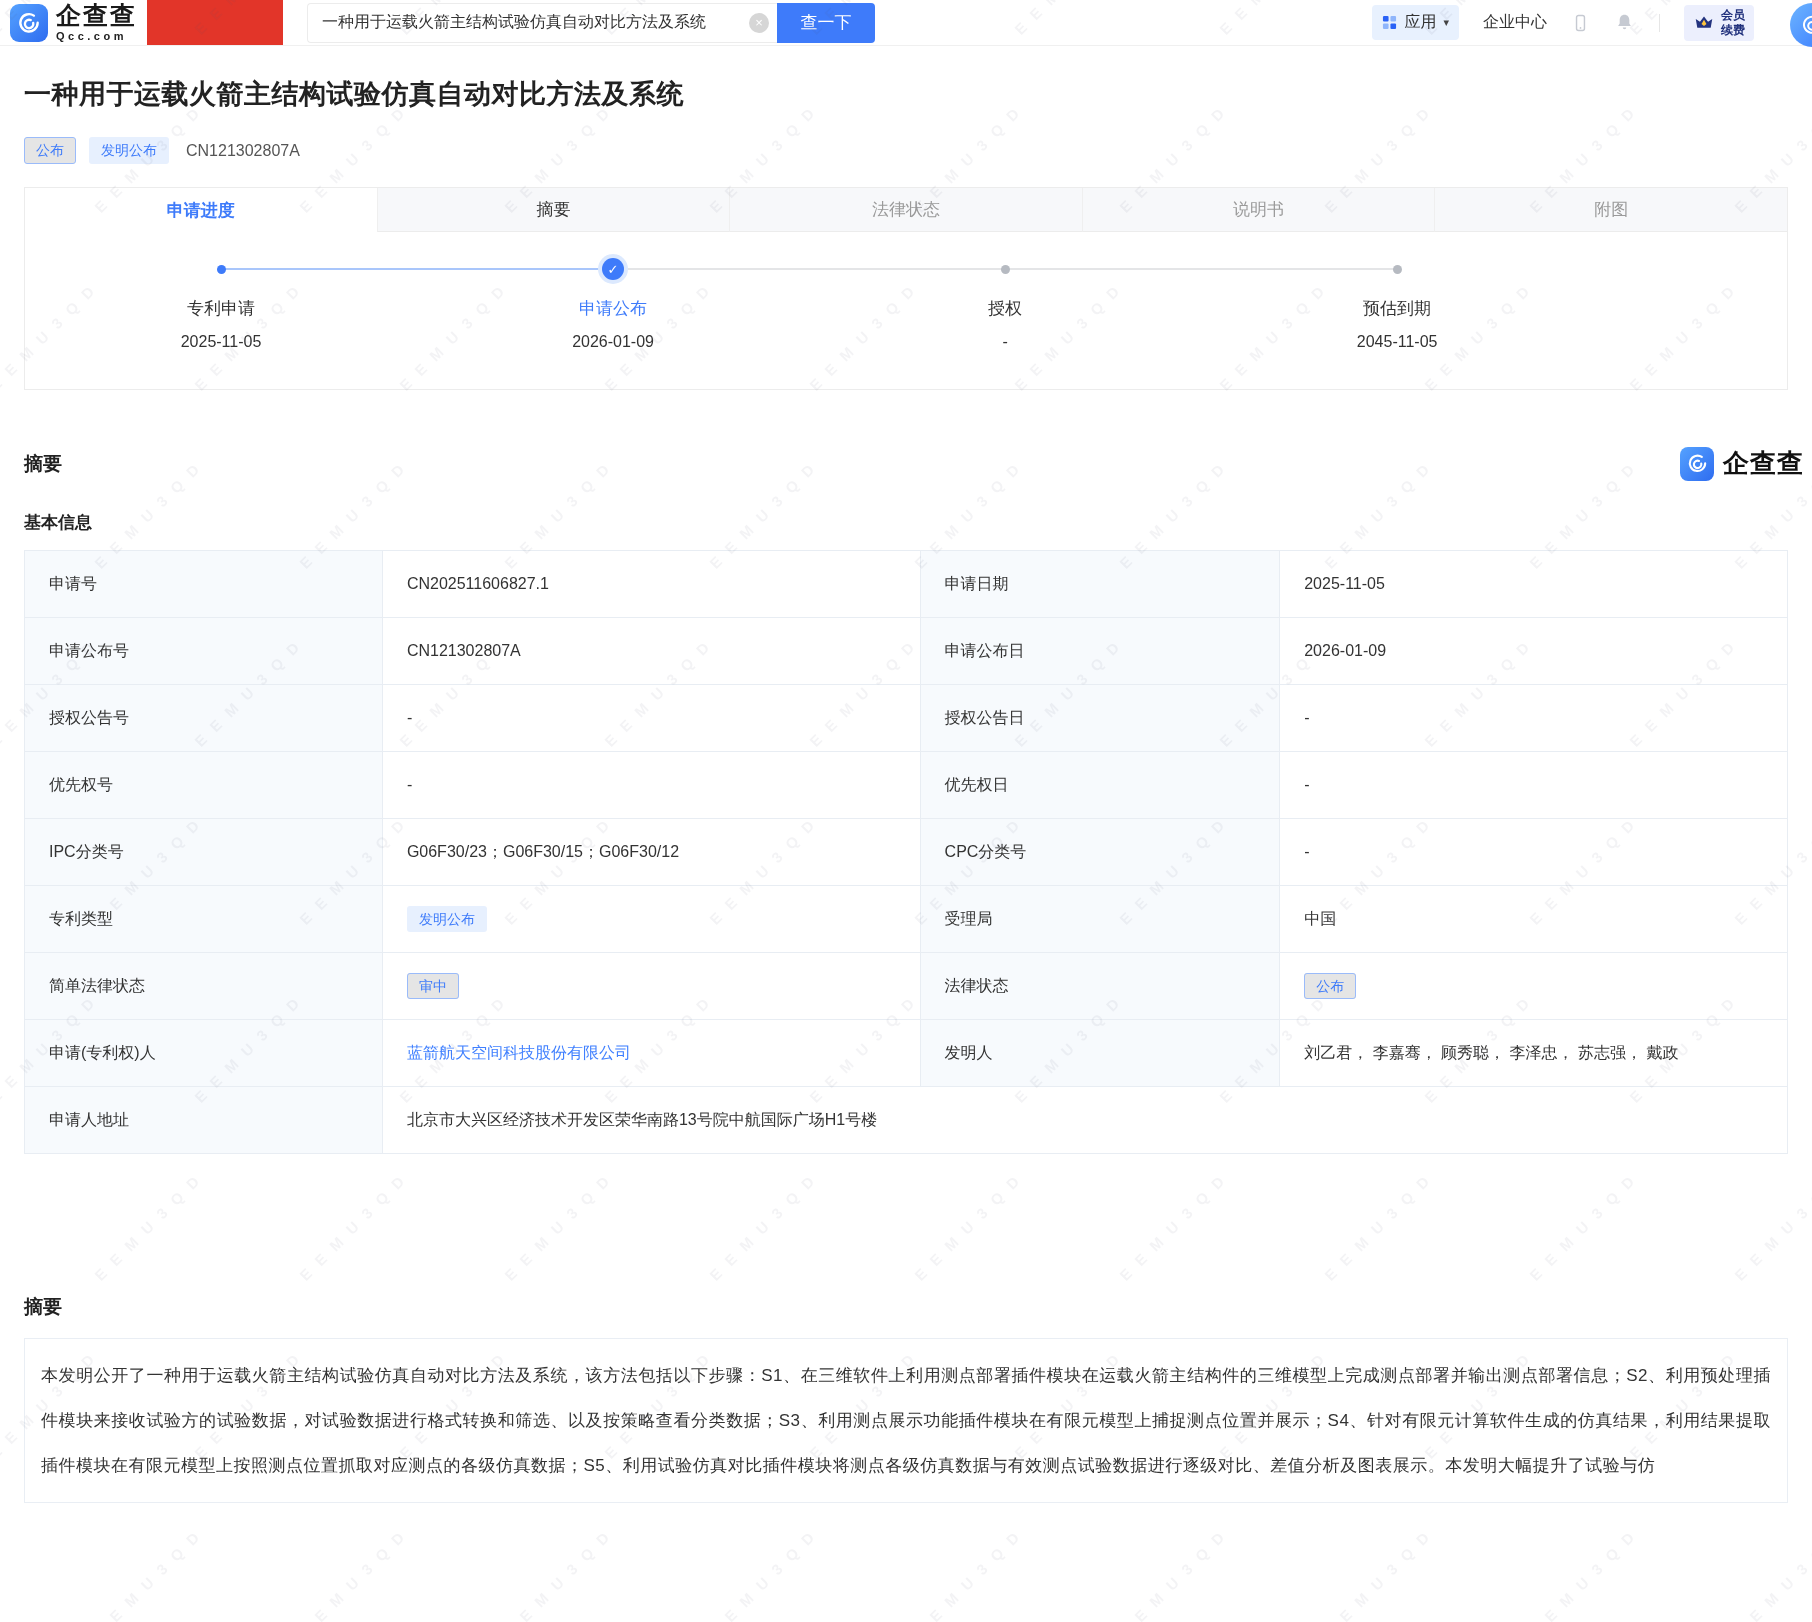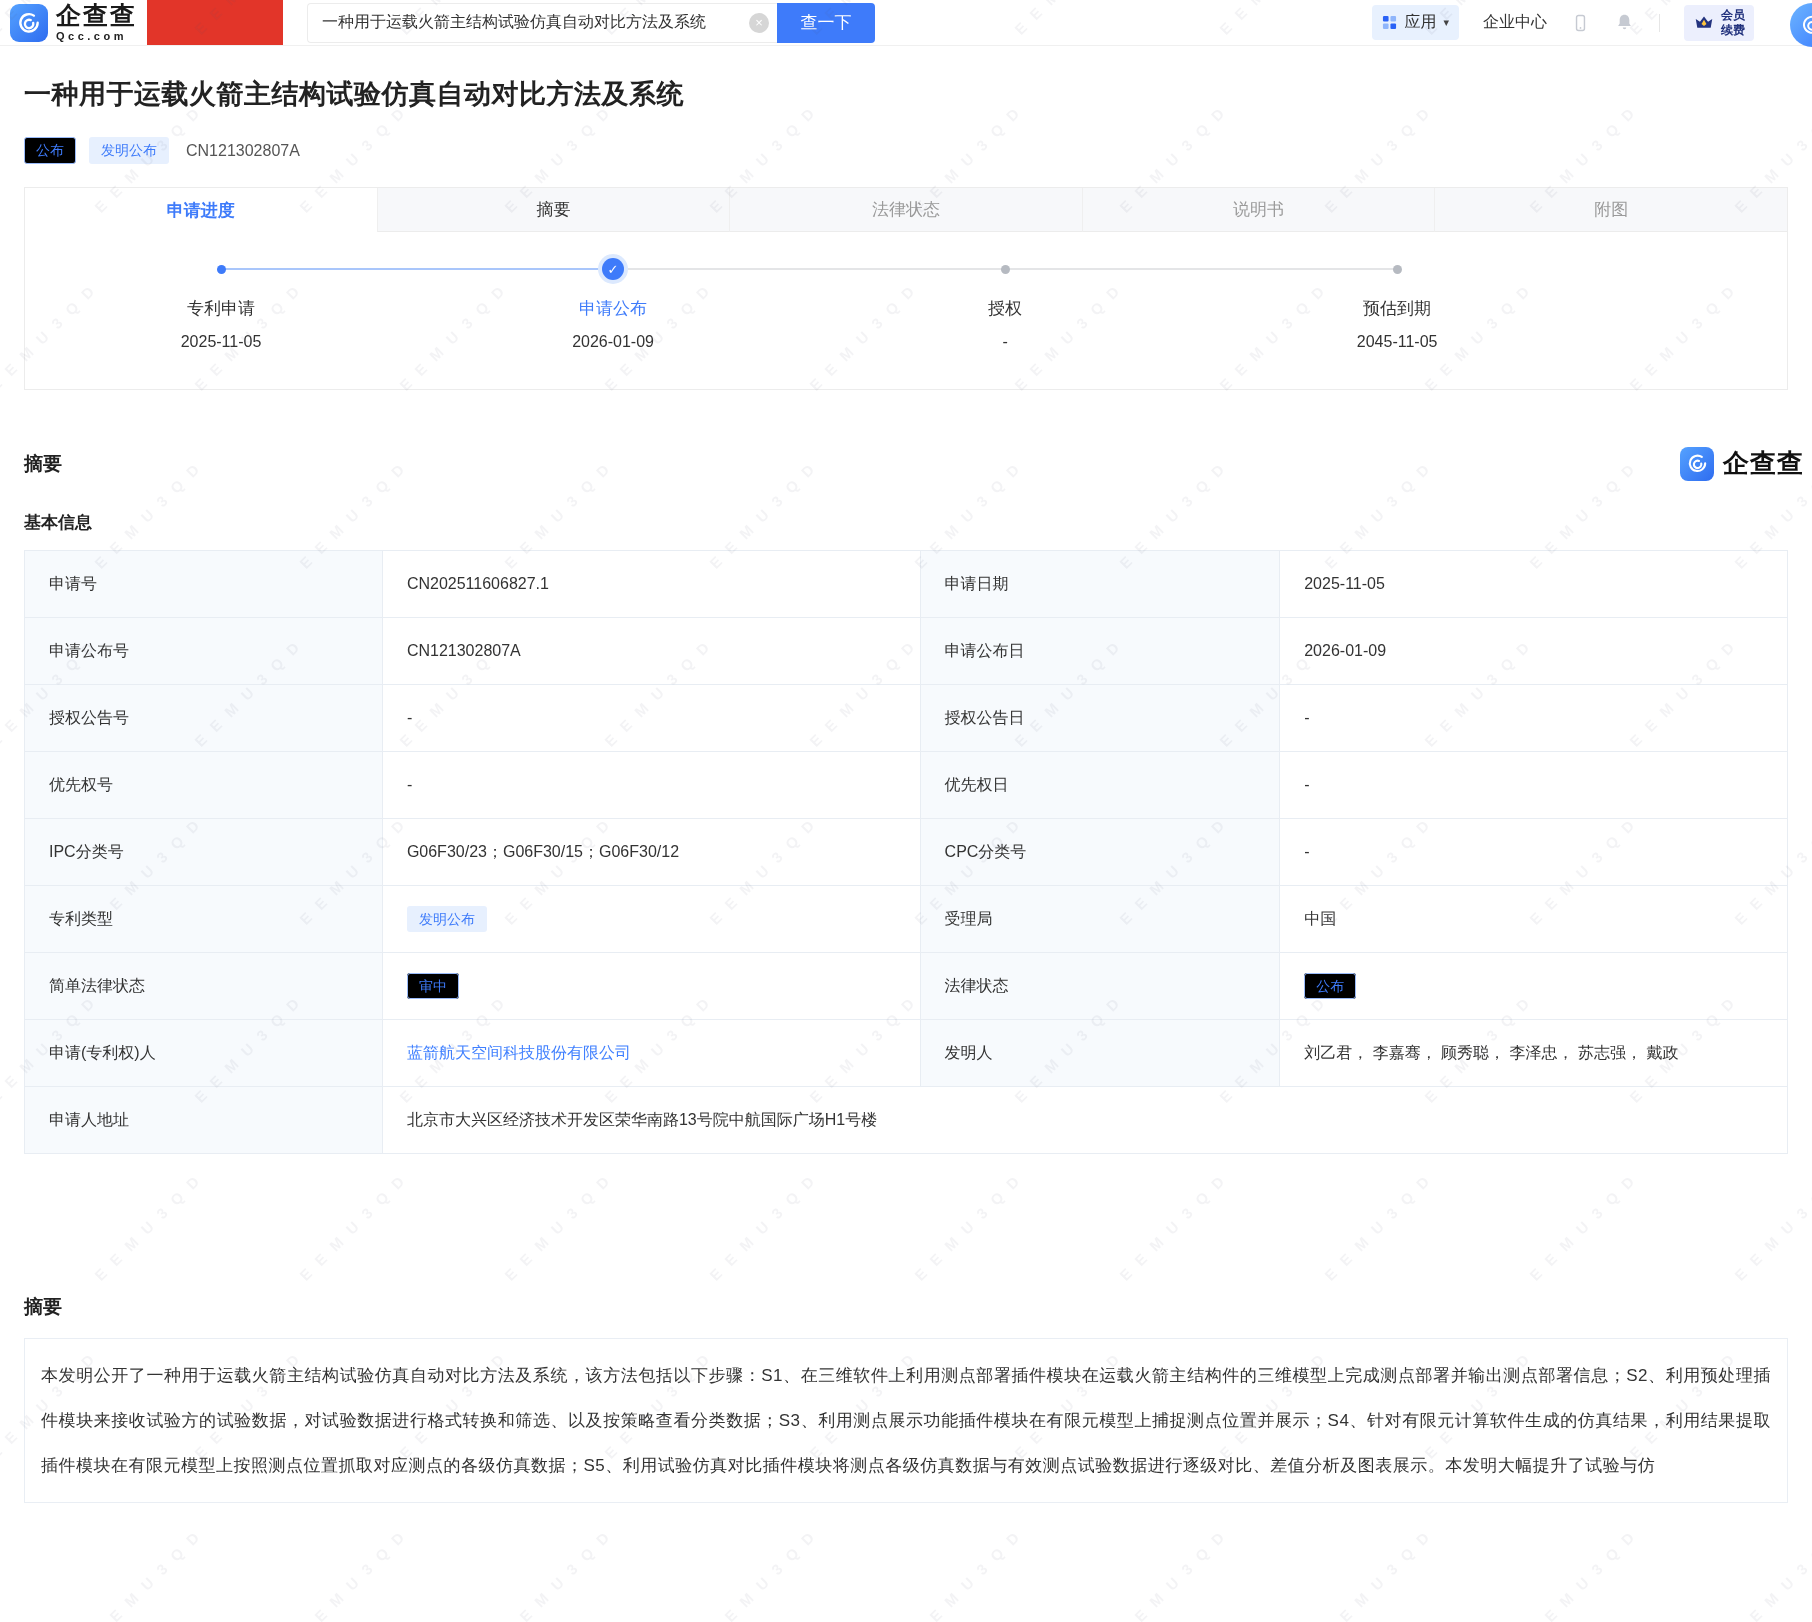--- a/index.html
+++ b/index.html
@@ -46,21 +46,21 @@
     align-items:center; gap:6px; cursor:pointer; }
   .member-pill .txt { font-size:12px; font-weight:700; color:#20307c; line-height:1.25; }
   .float-service { position:absolute; right:-22px; top:3px; width:44px; height:44px;
     border-radius:50%; background:linear-gradient(135deg,#6db5ff,#3a7bff);
     display:flex; align-items:center; justify-content:center; z-index:11; cursor:pointer; }
 
   
   .title-block { padding:30px 24px 0; }
   .page-title { font-size:27px; font-weight:700; color:#222; letter-spacing:0.5px; }
   .badge-row { display:flex; align-items:center; gap:13px; margin-top:24px; height:29px; }
-  .badge-outline { color:#3e7bfa; border:1px solid #9abbfa; background:#000000; font-size:14px;
+  .badge-outline { color:#3e7bfa; border:1px solid #9abbfa; background:#e5e5e5; font-size:14px;
     padding:4px 11px; border-radius:3px; line-height:1.2; }
   .badge-filled { color:#3e7bfa; background:#e7f0fe; font-size:14px; padding:5px 12px;
     border-radius:3px; line-height:1.2; }
   .pub-number { font-size:16px; color:#555; margin-left:4px; }
 
   
   .panel { margin:22px 24px 0; border:1px solid #ececec; background:#fff; }
   .tabs { display:flex; height:44px; }
   .tab { flex:1; display:flex; align-items:center; justify-content:center; font-size:17px;
     color:#9a9a9a; background:#f7f8fa; border-bottom:1px solid #ececec;

